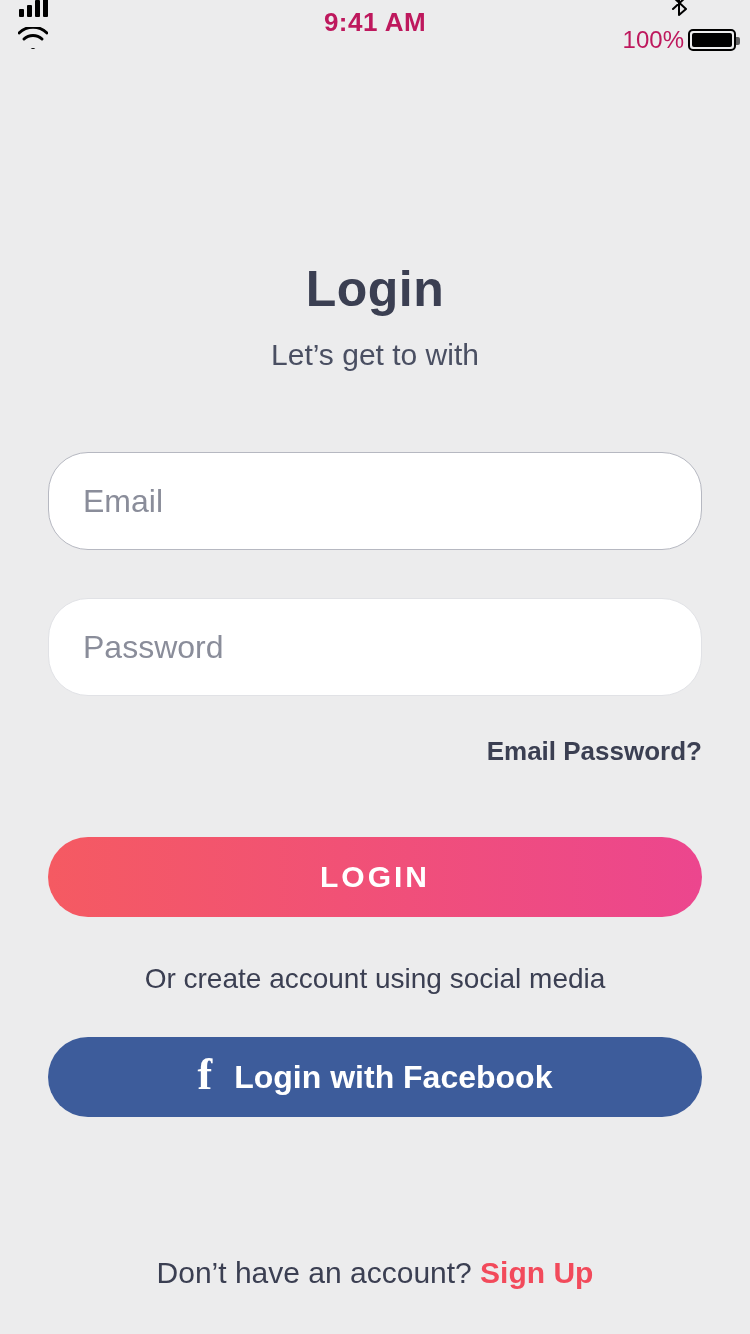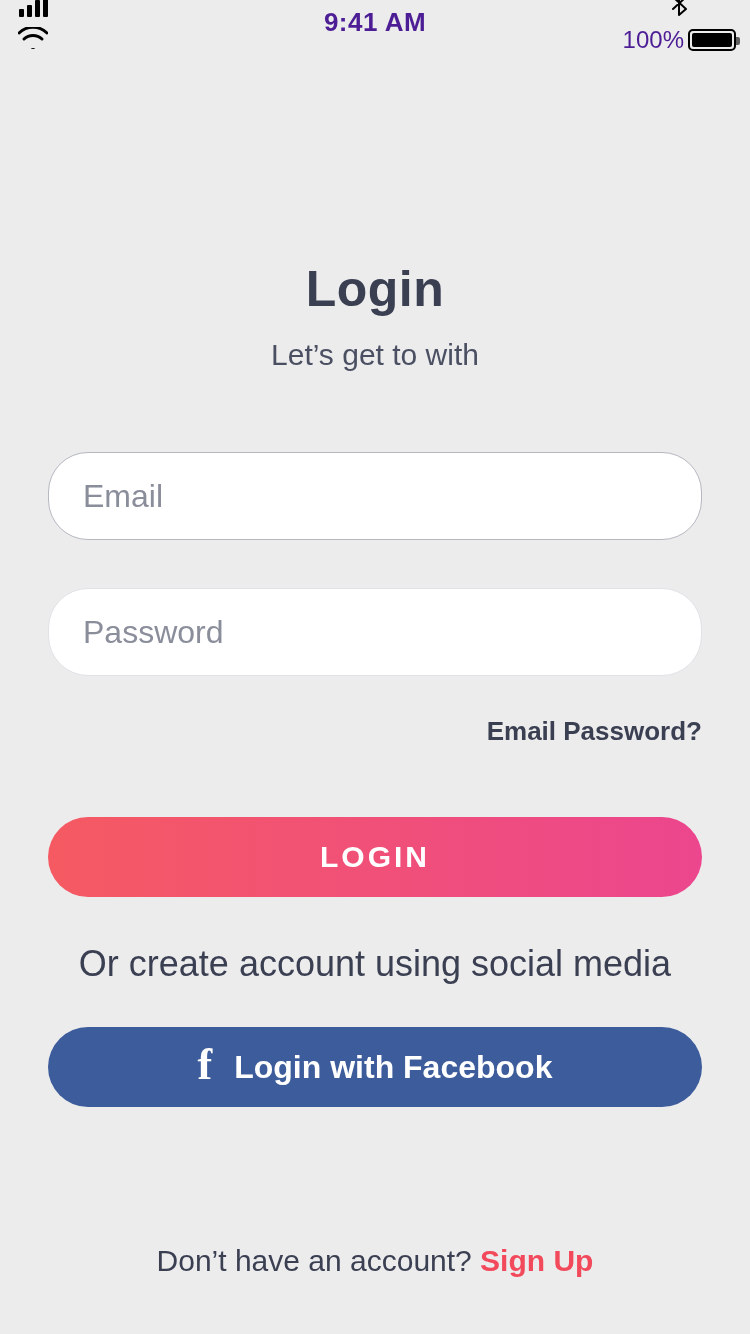--- a/index.html
+++ b/index.html
@@ -13,21 +13,21 @@
 
   
   .statusbar {
     height: 44px;
     display: flex;
     align-items: center;
     justify-content: space-between;
     padding: 0 14px 0 18px;
     font-size: 26px;
     font-weight: 600;
-    color: #4c1d95;
+    color: #be185d;
   }
   .sb-left, .sb-right { display: flex; align-items: center; gap: 10px; flex-direction: column; }
   .sb-center { position:absolute; left:0; right:0; text-align:center; pointer-events:none;}
   .sb-center span{ font-weight:700; letter-spacing:0.5px;}
   .signal { display:flex; align-items:flex-end; gap:3px; height:22px;}
   .signal .bar{ width:5px; background:#000; border-radius:1px;}
   .signal .b1{height:8px;} .signal .b2{height:12px;} .signal .b3{height:17px;} .signal .b4{height:22px;}
   .wifi svg{ display:block;}
   .bt svg{display:block;}
   .battery-wrap{ display:flex; align-items:center; gap:4px;}
@@ -39,21 +39,21 @@
   
   .content{
     position:absolute; inset:0; top:44px;
     display:flex; flex-direction:column; align-items:center;
     padding:0 48px;
   }
   .title{ margin-top:216px; font-size:50px; font-weight:700; color:#3b3f52; letter-spacing:0.5px;}
   .subtitle{ margin-top:20px; font-size:30px; color:#4a4f62; font-weight:400;}
 
   .field{
-    width:654px; height:88px;
+    width:654px; height:98px;
     background:#fff; border:1.5px solid #b6b8c1; border-radius:40px;
     padding:0 34px; font-size:32px; color:#3b82f6; font-family:inherit;
   }
   .field::placeholder{ color:#8a8d9a; font-weight:400;}
   .field-email{ margin-top:80px;}
   .field-pass{ margin-top:48px; border-color:#e1e2e6;}
 
   .forgot{
     margin-top:40px;
     width:654px; text-align:right;
@@ -62,33 +62,33 @@
   }
 
   .login-btn{
     margin-top:70px;
     width:654px; height:80px; border:none; border-radius:40px;
     background:linear-gradient(90deg,#f55a62 0%,#ec468e 100%);
     color:#fff; font-size:30px; font-weight:700; letter-spacing:3px;
     cursor:pointer; font-family:inherit;
   }
 
-  .social-hint{ margin-top:46px; font-size:36px; color:#3b3f52; }
+  .social-hint{ margin-top:46px; font-size:28px; color:#3b3f52; }
 
   .fb-btn{
     margin-top:42px;
     width:654px; height:80px; border:none; border-radius:40px;
     background:#3d5c9b; color:#fff;
     display:flex; align-items:center; justify-content:center; gap:22px;
     font-size:32px; font-weight:600; cursor:pointer; font-family:inherit;
   }
   .fb-icon{ font-size:44px; font-weight:800; font-family:Georgia, "Times New Roman", serif; line-height:1; transform:translateY(-2px);}
 
   .signup-line{
-    position:absolute; left:0; right:0; bottom:56px;
+    position:absolute; left:0; right:0; bottom:44px;
     text-align:center; font-size:30px; color:#3b3f52;
   }
   .signup-link{ color:#f24a5b; font-weight:700; cursor:pointer;}
 </style>
 </head>
 <body>
 
 <div class="statusbar">
   <div class="sb-left">
     <div class="signal">

